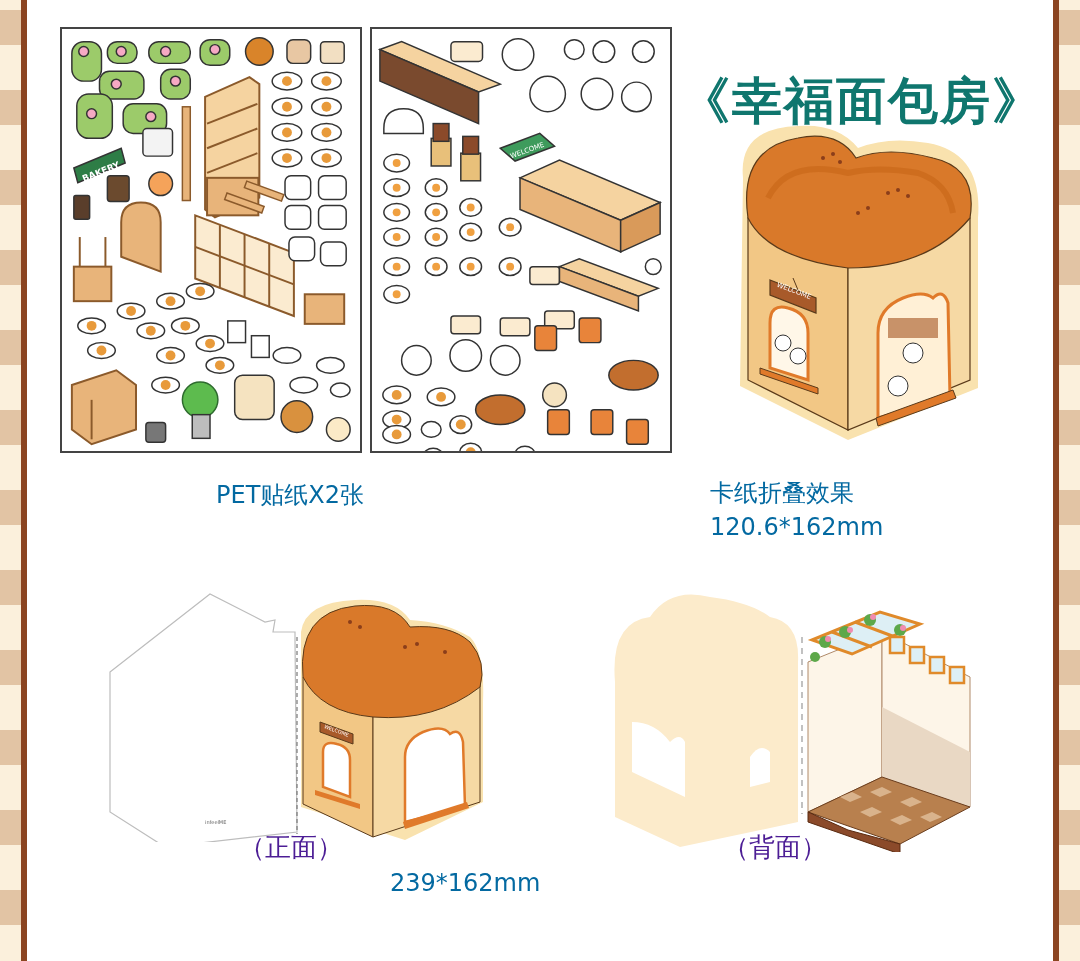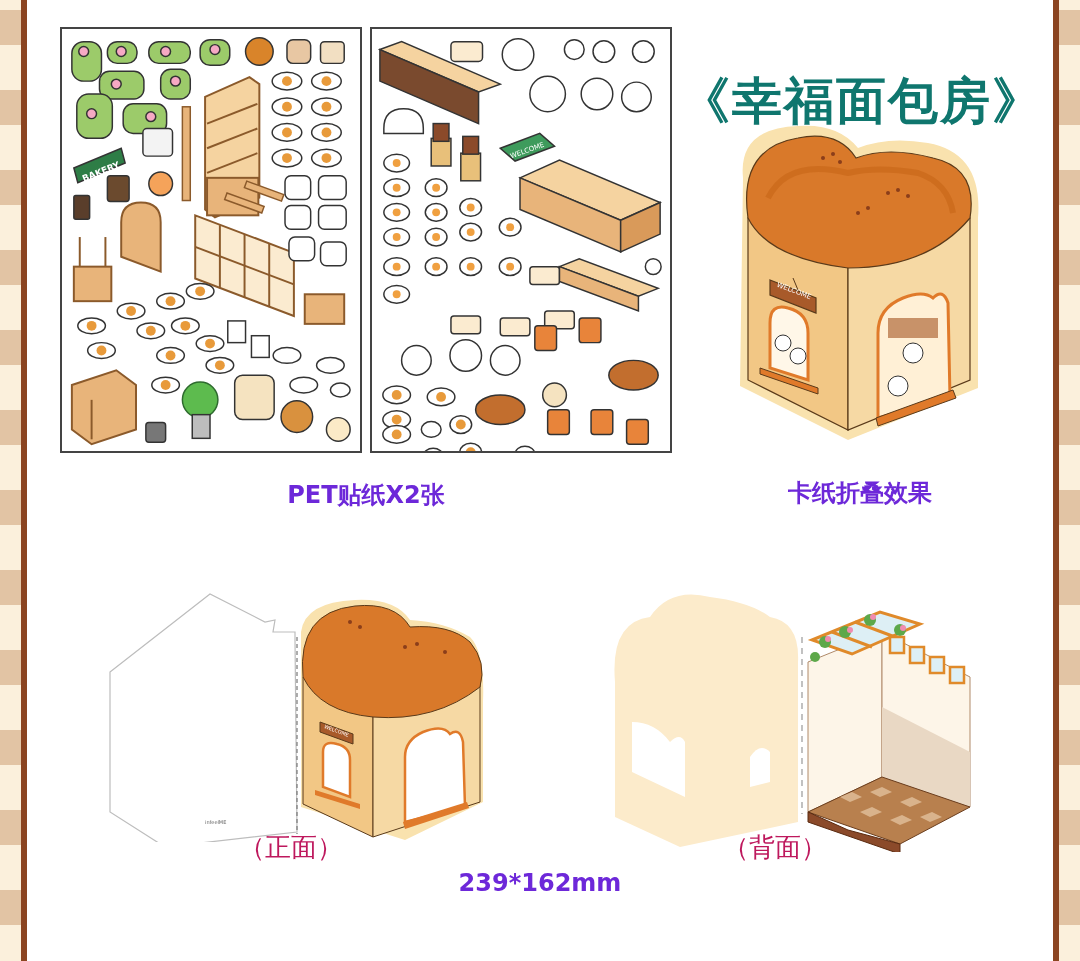--- a/index.html
+++ b/index.html
@@ -17,23 +17,23 @@
   .edge-line { position: absolute; top: 0; width: 6px; height: 961px; background: #8B4420; }
   .edge-line.left { left: 21px; }
   .edge-line.right { left: 1053px; }
 
   .sheet { position: absolute; border: 2px solid #444; background: #fff; box-sizing: border-box; overflow: hidden; }
   .sheet svg { width: 100%; height: 100%; display: block; }
 
   .title { position: absolute; left: 680px; top: 38px; width: 360px; text-align: right;
     font-size: 50px; font-weight: bold; letter-spacing: 2px; color: #0f766e; line-height: 70px; white-space: nowrap; margin-top: 28px; }
 
-  .caption { position: absolute; text-align: center; font-size: 24px; line-height: 34px; color: #6d28d9; font-weight: bold; }
+  .caption { position: absolute; font-size: 24px; line-height: 34px; color: #0369a1; }
   .caption .line2 { display: block; font-size: 24px; }
-  .sub-label { position: absolute; font-size: 26px; color: #be185d; text-align: center; }
+  .sub-label { position: absolute; font-size: 26px; color: #4c1d95; text-align: center; }
 
   .art { position: absolute; }
   .art svg { display: block; width: 100%; height: 100%; }
 </style>
 </head>
 <body>
 
 <div class="edge left"></div>
 <div class="edge-line left"></div>
 <div class="edge right"></div>
@@ -353,20 +353,21 @@
     <circle cx="170" cy="268" r="10" fill="#fff" stroke="#333" stroke-width="1"></circle>
     <polygon points="148,300 225,272 228,280 150,308" fill="#E07A2A" stroke="#5A3A1A" stroke-width="1"></polygon>
   </svg>
 </div>
 
 <div class="caption" style="left:216px;top:478px;width:300px;">
   <span>PET贴纸X2张</span>
 </div>
 <div class="caption" style="left:710px;top:476px;width:300px;">
   <span>卡纸折叠效果</span>
+  <span class="line2">120.6*162mm</span>
 </div>
 
 <div class="art" style="left:105px;top:592px;width:390px;height:250px;">
   <svg viewBox="0 0 390 250">
     <path d="M5 80 L105 2 L160 30 L170 28 L168 40 L190 40 L190 48 L192 240 L60 255 L5 220 Z" fill="#fff" stroke="#BDBDBD" stroke-width="1.2"></path>
     <text x="100" y="232" font-size="5" fill="#666" font-family="DejaVu Sans, sans-serif">infeelME</text>
     <line x1="192" y1="45" x2="192" y2="242" stroke="#777" stroke-width="1.2" stroke-dasharray="4 3"></line>
 
     <path d="M196 40 Q200 10 250 8 Q290 6 305 28 Q340 30 365 45 Q380 60 378 110 L378 210 L300 248 L196 215 Z" fill="#F9E2AE"></path>
     <polygon points="198,85 268,115 268,245 198,212" fill="#F2C785" stroke="#5A3A1A" stroke-width="1"></polygon>

